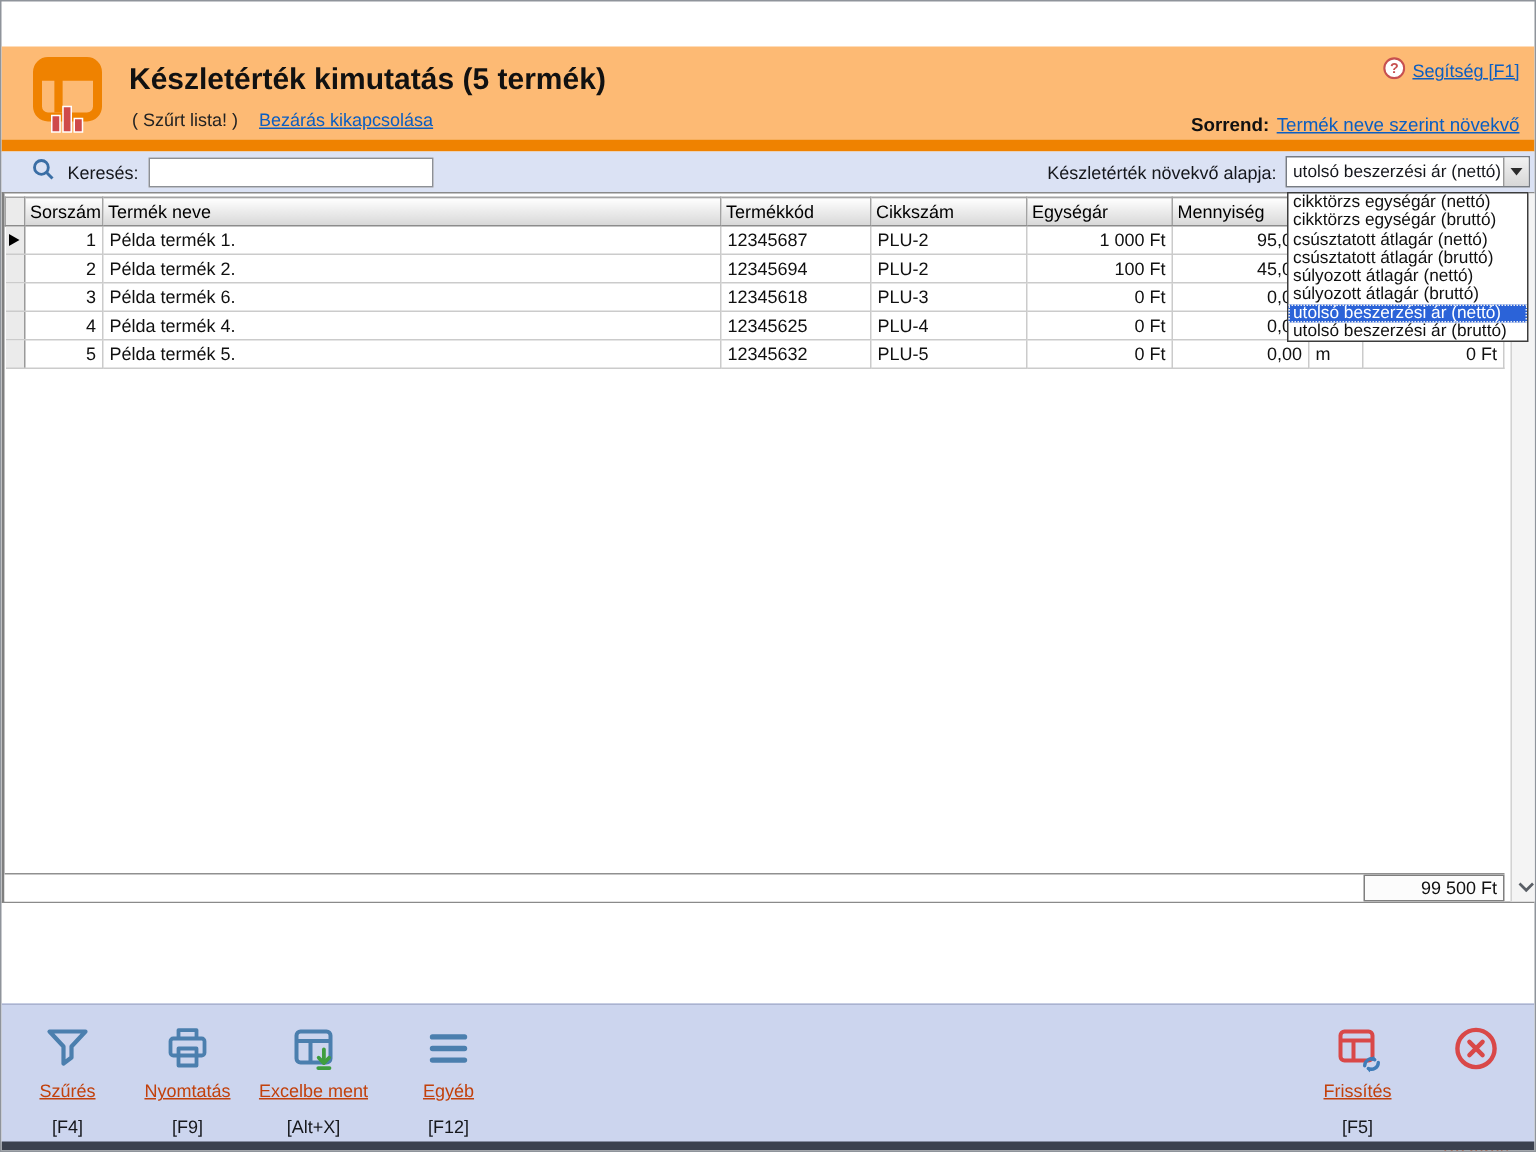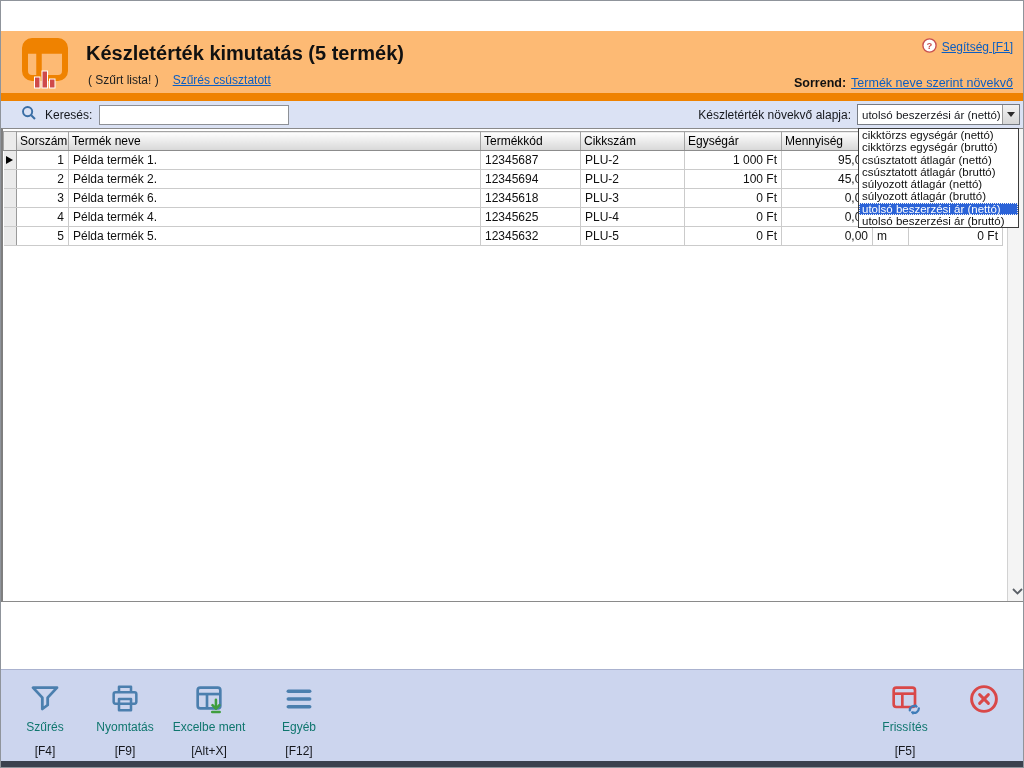--- a/index.html
+++ b/index.html
@@ -71,21 +71,21 @@
     border:1px solid #3c3c3c; z-index:40; display:flex; flex-direction:column; }
   .dropitem{ flex:1; font-size:11.5px; line-height:12px; padding:0 0 0 3px; white-space:nowrap; overflow:hidden;
     color:#101010; display:flex; align-items:center; cursor:default; }
   .dropitem.sel{ background:#2b63d8; color:#fff; outline:1px dotted #f0f0f0; outline-offset:-1px; }
   
   .toolbar{ position:absolute; top:668px; left:0; width:100%; height:94px; background:#ccd5ee;
     border-top:1px solid #aab2cf; display:flex; padding-left:4px; }
   .tb-spacer{ flex:1; }
   .tb-btn{ height:100%; display:flex; flex-direction:column; align-items:center; padding-top:13px; cursor:pointer; }
   .tb-btn .ic{ height:36px; display:flex; align-items:flex-start; justify-content:center; }
-  .tb-label{ font-size:12px; color:#0f766e; margin-top:1px; }
+  .tb-label{ font-size:12px; color:#c2410c; margin-top:1px;text-decoration:underline; }
   .tb-key{ font-size:12px; color:#15171c; margin-top:10px; }
   .w80{width:80px;} .w88{width:88px;} .w92{width:92px;} .w78{width:78px;gap:45px;}
   
   .bottomstrip{ position:absolute; bottom:0; left:0; width:100%; height:6px; background:#3b414e; }
 </style>
 </head>
 <body>
 
 <div class="window">
 
@@ -98,21 +98,21 @@
         <line x1="18" y1="16" x2="18" y2="38" stroke="#ef8200" stroke-width="5.5"></line>
         <g fill="#cf4a4a" stroke="#fff" stroke-width="1">
           <rect x="13.5" y="40" width="5.5" height="11"></rect>
           <rect x="21" y="34" width="5.5" height="17"></rect>
           <rect x="28.5" y="42" width="5.5" height="9"></rect>
         </g>
       </svg>
     </div>
     <div class="page-title">Készletérték kimutatás (5 termék)</div>
     <div class="sub-line">
-      <span>( Szűrt lista! )</span><a class="lnk">Szűrés csúsztatott</a>
+      <span>( Szűrt lista! )</span><a class="lnk">Bezárás kikapcsolása</a>
     </div>
     <div class="help-line">
       <span>
         <svg width="15" height="15" viewBox="0 0 15 15">
           <circle cx="7.5" cy="7.5" r="6.6" fill="#fff" stroke="#c75050" stroke-width="1.4"></circle>
           <text x="7.5" y="10.8" text-anchor="middle" font-size="9.5" font-weight="bold" fill="#c75050" font-family="Liberation Sans, sans-serif">?</text>
         </svg>
       </span>
       <a class="lnk">Segítség [F1]</a>
     </div>
@@ -217,20 +217,23 @@
         <td>12345632</td>
         <td>PLU-5</td>
         <td class="num">0 Ft</td>
         <td class="num">0,00</td>
         <td>m</td>
         <td class="num">0 Ft</td>
       </tr>
     </tbody>
       </table>
 
+    <div class="totalstrip">
+      <div class="totalbox">99 500 Ft</div>
+    </div>
 
     <div class="scrolltrack">
       <div class="scrolldown">
         <svg width="11" height="7" viewBox="0 0 11 7">
           <polyline points="1,1 5.5,5.5 10,1" fill="none" stroke="#5a5f66" stroke-width="1.8"></polyline>
         </svg>
       </div>
     </div>
   </div>
 

